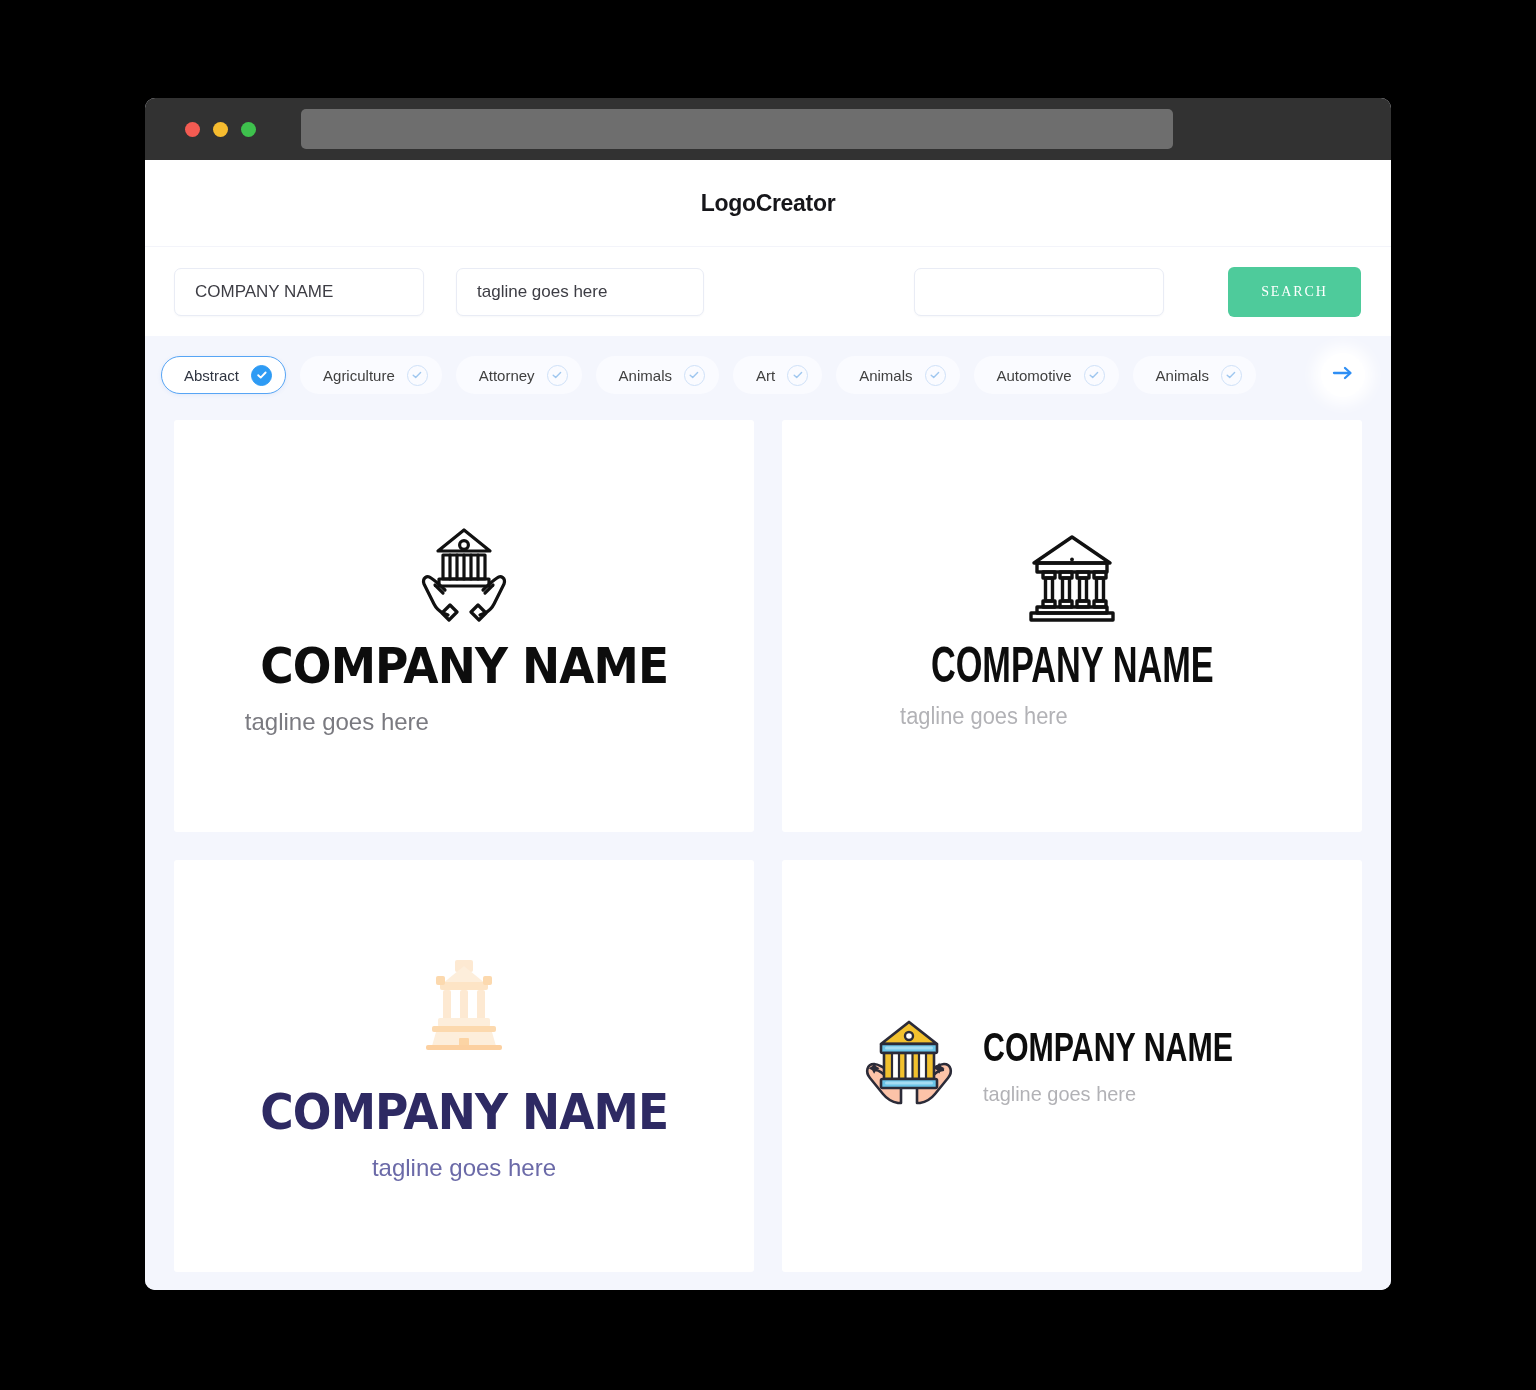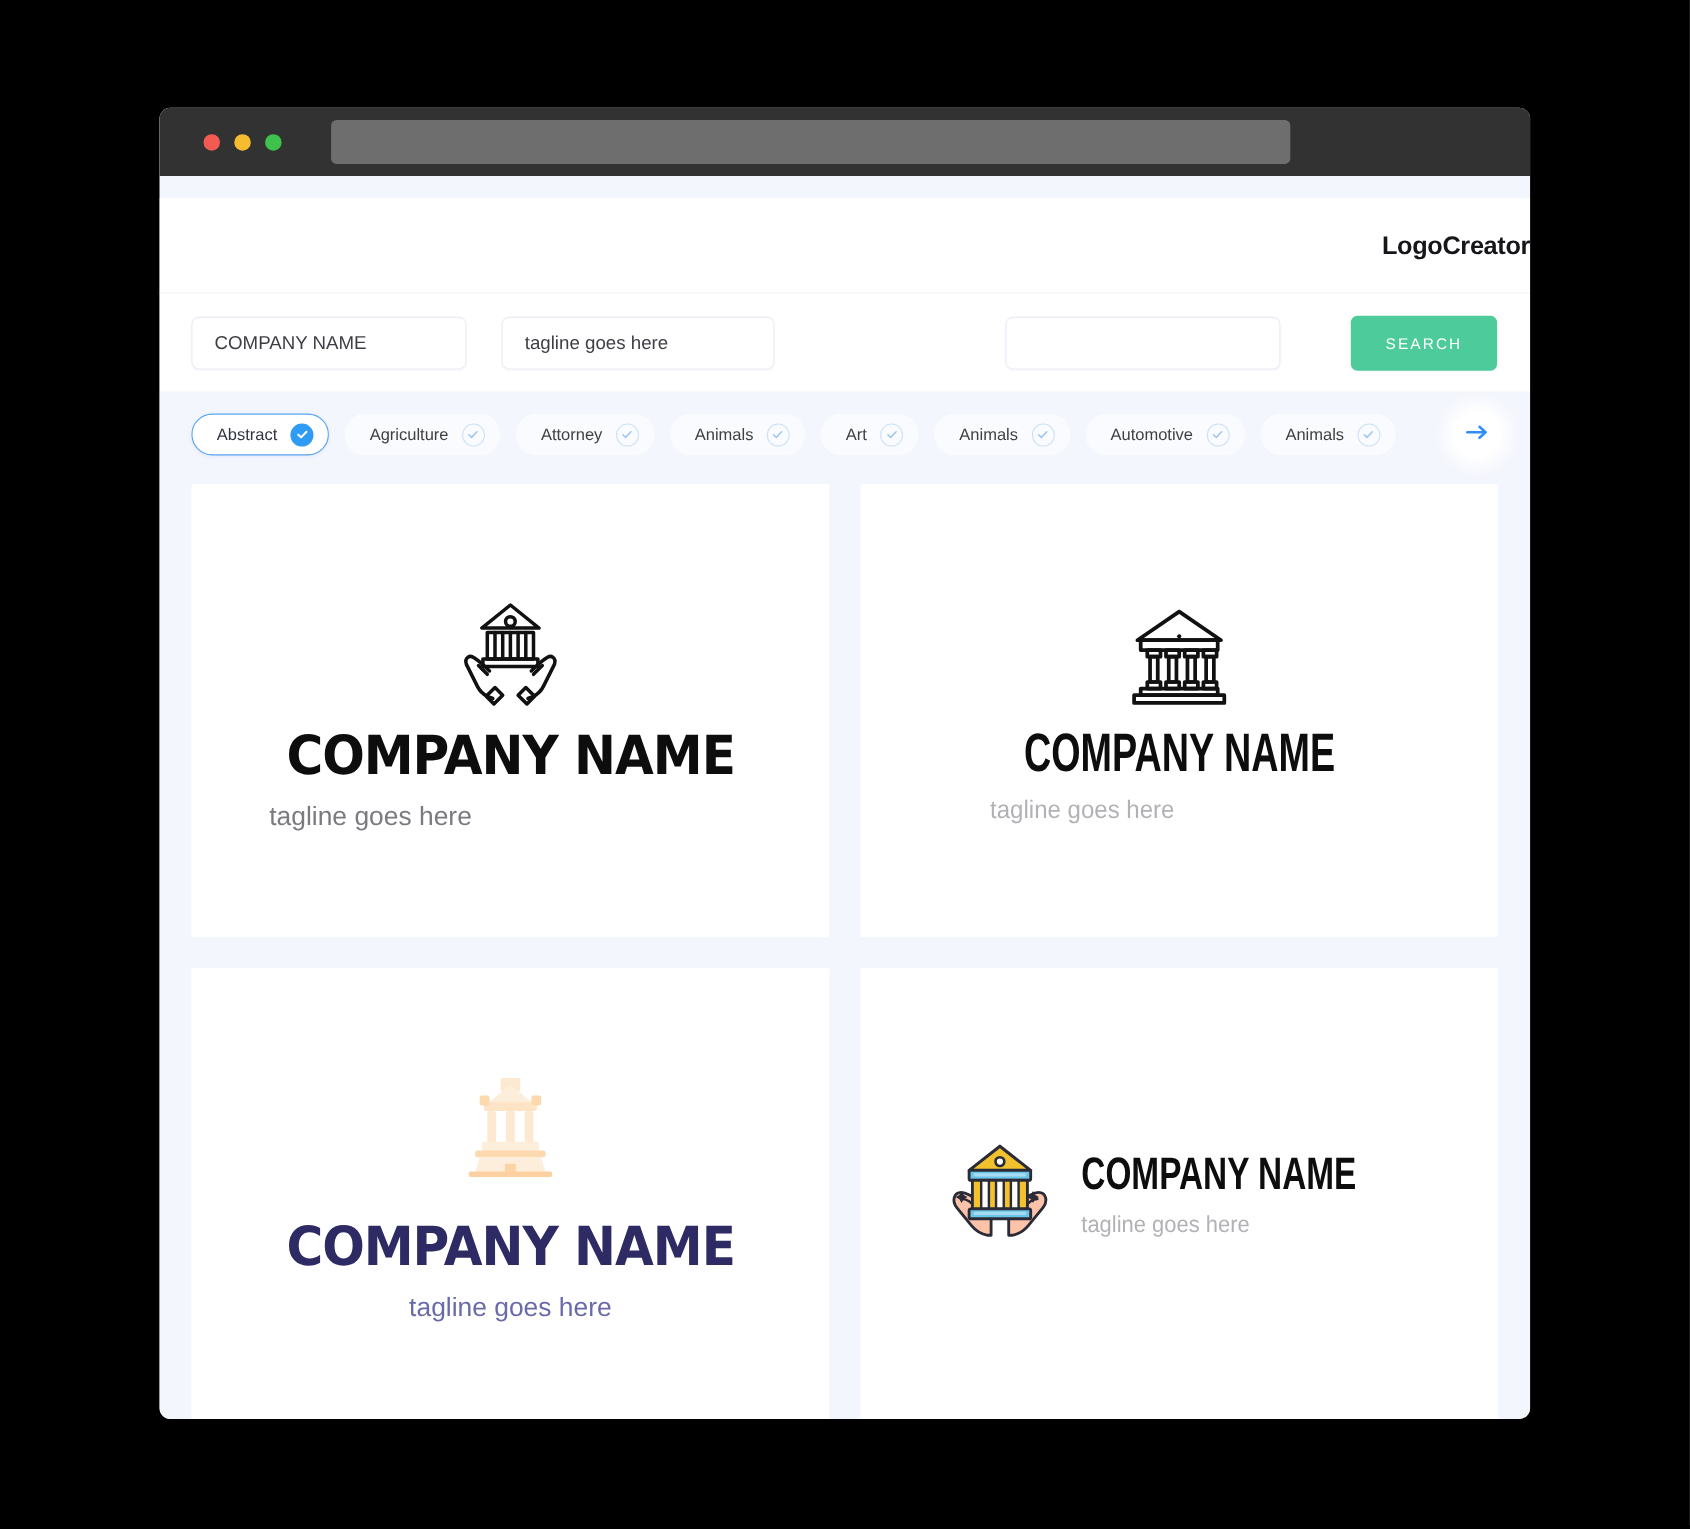--- a/index.html
+++ b/index.html
@@ -58,22 +58,21 @@
     background: #6e6e6e;
     border-radius: 5px;
   }
 
   
   .app-header {
     height: 86px;
     background: #ffffff;
     display: flex;
     align-items: center;
-    justify-content: flex-end;
-    margin-top: 20px;
+    justify-content: center;
   }
   .brand {
     font-size: 23px;
     font-weight: bold;
     color: #16161a;
     letter-spacing: -0.3px;
   }
 
   
   .searchbar {
@@ -105,36 +104,36 @@
 
   .search-btn {
     width: 133px;
     height: 50px;
     background: #4ecb9b;
     color: #ffffff;
     border: none;
     border-radius: 6px;
     font-size: 14px;
     letter-spacing: 1.9px;
-    font-family: Liberation Sans, sans-serif;
+    font-family: Liberation Serif, serif;
     cursor: pointer;
     display: flex;
     align-items: center;
     justify-content: center;
     margin-left: 32px;
   }
 
   
   .chips-row {
     position: relative;
     height: 78px;
     background: #f4f6fd;
     display: flex;
     align-items: center;
-    padding-left: 29px;
+    padding-left: 16px;
     gap: 14px;
     overflow: hidden;
   }
   .chip {
     height: 38px;
     background: #fafbff;
     border: 1px solid transparent;
     border-radius: 19px;
     display: flex;
     align-items: center;

